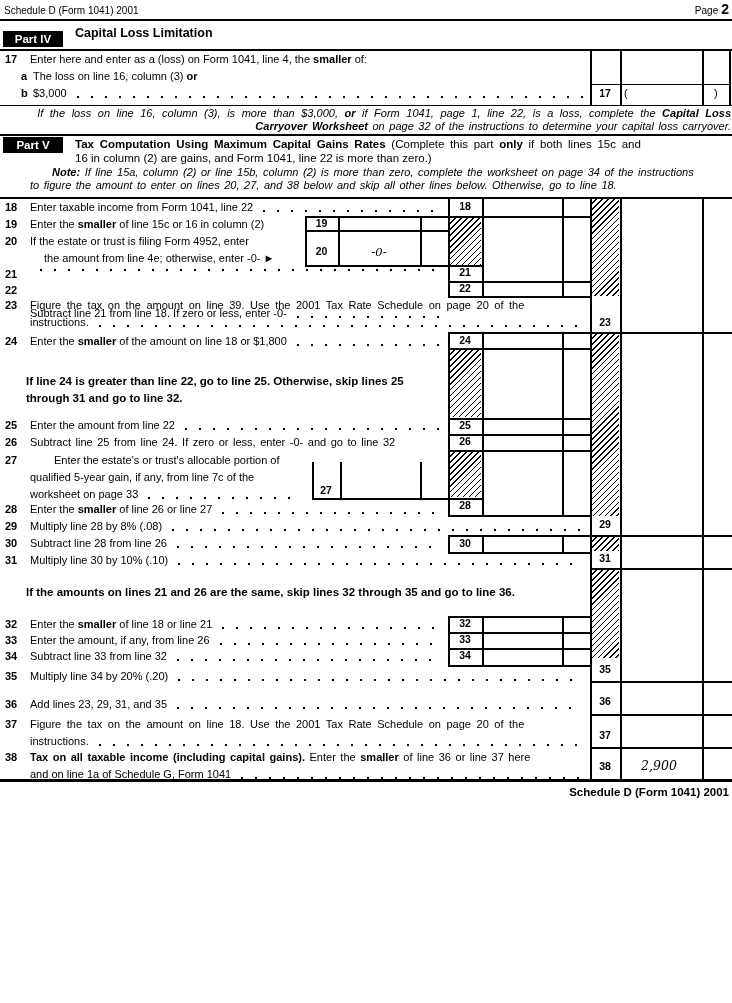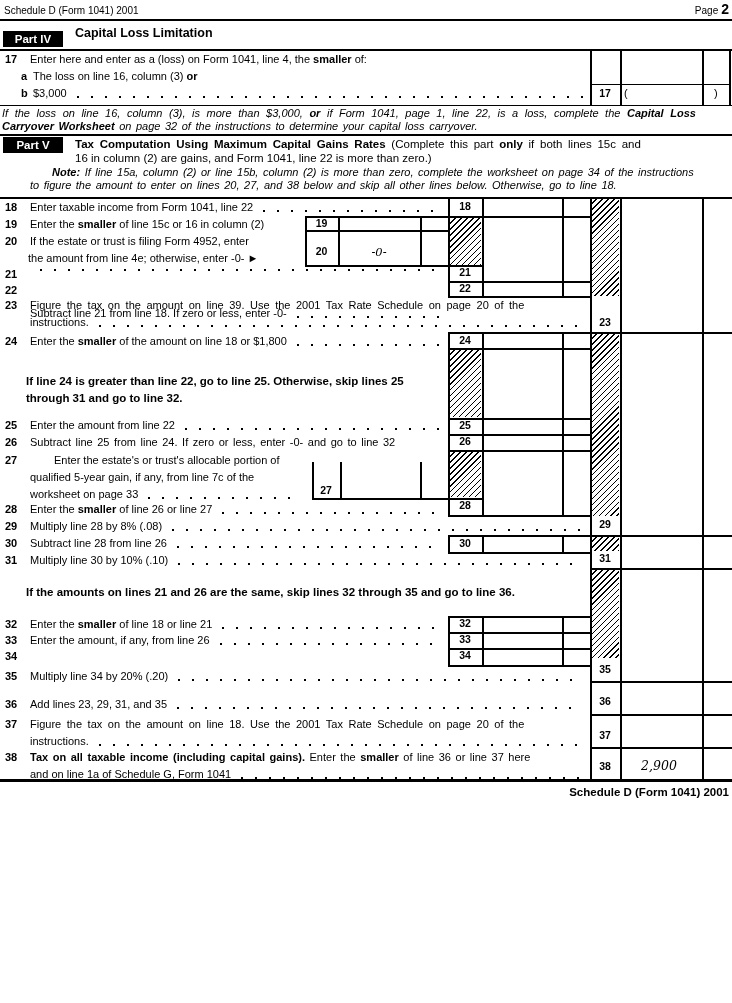--- a/index.html
+++ b/index.html
@@ -4,21 +4,21 @@
 <style>
   html,body{margin:0;padding:0;background:#888;}
   .page{position:relative;width:732px;height:1003px;background:#fff;color:#000;
         font-family:"Liberation Sans","DejaVu Sans",sans-serif;overflow:hidden;}
   .abs{position:absolute;}
   .hl{position:absolute;background:#000;height:1.5px;}
   .vl{position:absolute;background:#000;width:1.5px;}
   .thick{height:2.5px;}
   .xthick{height:3px;}
   .hatch{position:absolute;background:repeating-linear-gradient(135deg,#000 0,#000 1px,transparent 1px,transparent 4.2px);}
-  .txt{position:absolute;font-size:11px;line-height:13px;white-space:pre;}
+  .txt{position:absolute;font-size:11px;line-height:13px;white-space:pre;text-align:right;}
   .row{position:absolute;display:flex;align-items:flex-end;font-size:11px;line-height:13px;}
   .row .t{white-space:pre;}
   .leader{flex:1;height:4px;margin:0 2px 1px 9px;
           background-image:radial-gradient(circle at 2px 2px,#000 1.15px,transparent 1.5px);
           background-size:14px 4px;background-repeat:repeat-x;}
   .num{position:absolute;font-size:11px;font-weight:bold;white-space:pre;}
   .boxnum{position:absolute;font-size:10.5px;font-weight:bold;text-align:center;}
   .b{font-weight:bold;}
   .i{font-style:italic;}
   .ws1{word-spacing:1.5px;}
@@ -80,21 +80,21 @@
 
   <span class="num" style="left:5px;top:201px;">18</span>
   <div class="row" style="left:30px;top:201px;width:415px;">
     <span class="t"><span>Enter taxable income from Form 1041, line 22</span></span>
       <span class="leader"></span>
   </div>
   <span class="num" style="left:5px;top:218px;">19</span>
   <div class="txt" style="left:30px;top:218px;"><span>Enter the </span><span class="b">smaller</span><span> of line 15c or 16 in column (2)</span></div>
   <span class="num" style="left:5px;top:235px;">20</span>
   <div class="txt" style="left:30px;top:235px;"><span>If the estate or trust is filing Form 4952, enter</span></div>
-  <div class="txt" style="left:28px;top:252px;"><span>the amount from line 4e; otherwise, enter -0- </span><span class="b">►</span></div>
+  <div class="txt" style="left:44px;top:252px;"><span>the amount from line 4e; otherwise, enter -0- </span><span class="b">►</span></div>
   <span class="num" style="left:5px;top:268px;">21</span>
   <div class="row" style="left:30px;top:268px;width:412px;">
       <span class="leader"></span>
   </div>
   <span class="num" style="left:5px;top:284px;">22</span>
   <div class="row" style="left:30px;top:284px;width:412px;margin-top:23px;">
     <span class="t"><span>Subtract line 21 from line 18. If zero or less, enter -0-</span></span>
       <span class="leader"></span>
   </div>
   <span class="num" style="left:5px;top:299px;">23</span>
@@ -149,20 +149,24 @@
   <div class="row" style="left:30px;top:618px;width:412px;">
     <span class="t"><span>Enter the </span><span class="b">smaller</span><span> of line 18 or line 21</span></span>
       <span class="leader"></span>
   </div>
   <span class="num" style="left:5px;top:634px;">33</span>
   <div class="row" style="left:30px;top:634px;width:412px;">
     <span class="t"><span>Enter the amount, if any, from line 26</span></span>
       <span class="leader"></span>
   </div>
   <span class="num" style="left:5px;top:650px;">34</span>
+  <div class="row" style="left:30px;top:650px;width:412px;">
+    <span class="t"><span>Subtract line 33 from line 32</span></span>
+      <span class="leader"></span>
+  </div>
   <span class="num" style="left:5px;top:670px;">35</span>
   <div class="row" style="left:30px;top:670px;width:552px;">
     <span class="t"><span>Multiply line 34 by 20% (.20)</span></span>
       <span class="leader"></span>
   </div>
   <span class="num" style="left:5px;top:698px;">36</span>
   <div class="row" style="left:30px;top:698px;width:552px;">
     <span class="t"><span>Add lines 23, 29, 31, and 35</span></span>
       <span class="leader"></span>
   </div>

